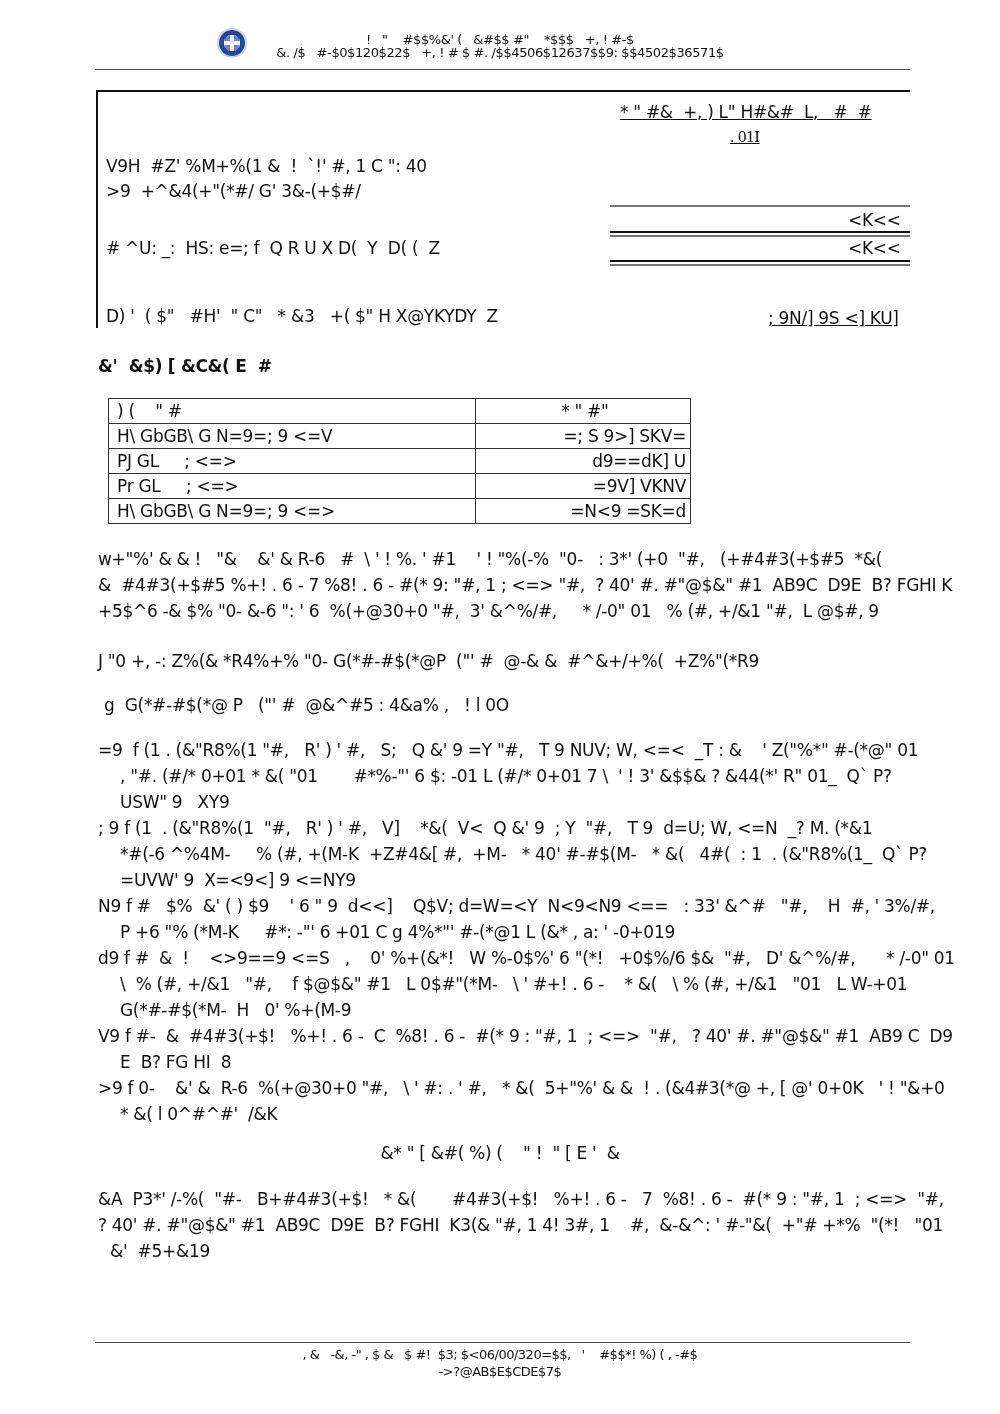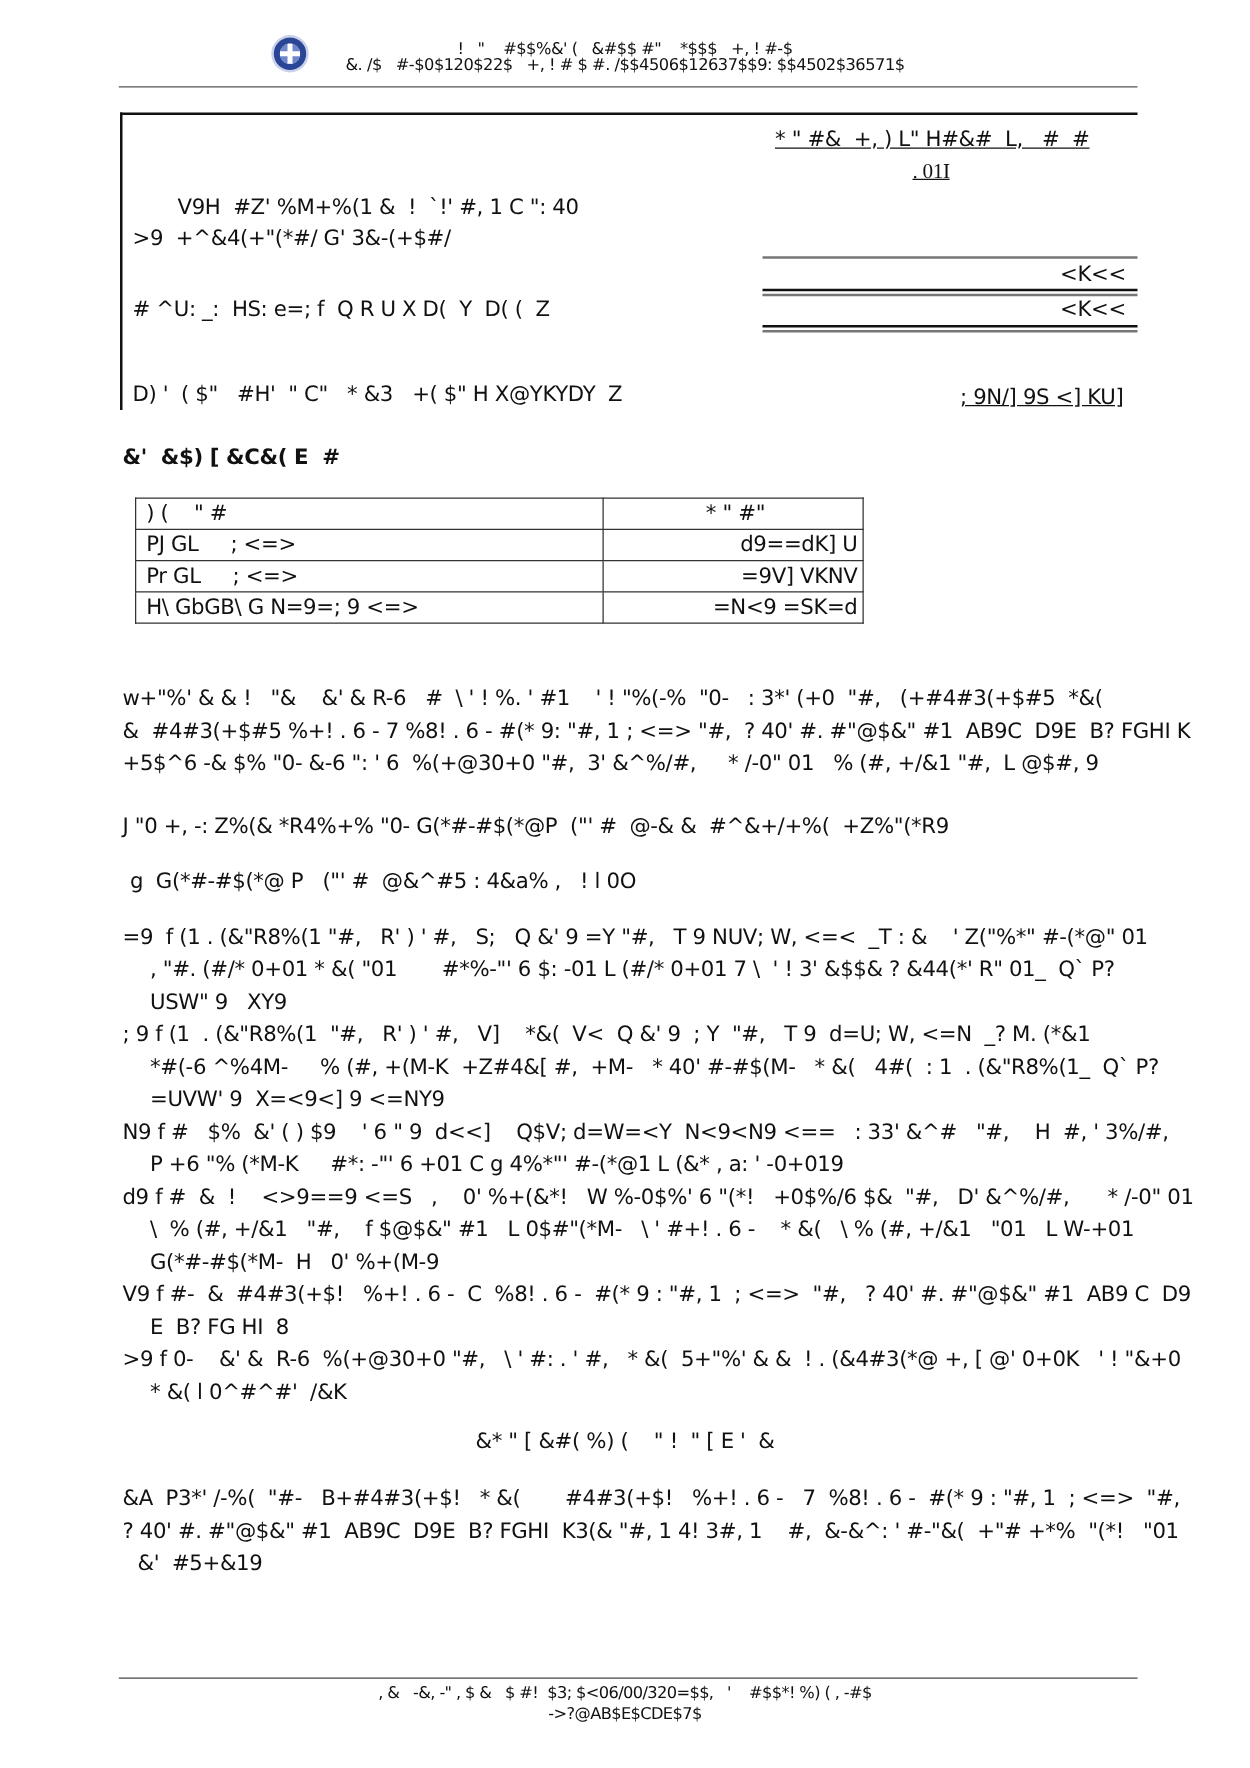--- a/index.html
+++ b/index.html
@@ -46,41 +46,45 @@
 <div class="hdr-line" style="top:32px;">!   "    #$$%&amp;' (   &amp;#$$ #"    *$$$   +, ! #-$</div>
 <div class="hdr-line" style="top:45px;">&amp;. /$   #-$0$120$22$   +, ! # $ #. /$$4506$12637$$9: $$4502$36571$</div>
 <div class="rule" style="top:69px; border-top:1px solid #555;"></div>
 
 <div class="box-top"></div>
 <div class="box-left"></div>
 
 <div class="t ul" style="left:620px; top:102px;">* " #&amp;  +, ) L" H#&amp;#  L,   #  #</div>
 <div class="t ul" style="left:730px; top:127px;font-family:Liberation Serif, serif;">. 01I</div>
 
-<div class="t" style="left:106px; top:156px;margin-left:36px;">V9H  #Z' %M+%(1 &amp;  !  `!' #, 1 C ": 40</div>
+<div class="t" style="left:106px; top:156px;">V9H  #Z' %M+%(1 &amp;  !  `!' #, 1 C ": 40</div>
 <div class="t" style="left:106px; top:181px;">&gt;9  +^&amp;4(+"(*#/ G' 3&amp;-(+$#/</div>
 
 <div class="right-rule single" style="top:205px;"></div>
 <div class="t" style="left:848px; top:210px;">&lt;K&lt;&lt;</div>
 <div class="right-rule double" style="top:231px;"></div>
 
 <div class="t" style="left:106px; top:238px;text-align:center;"># ^U: _:  HS: e=; f  Q R U X D(  Y  D( (  Z</div>
 <div class="t" style="left:848px; top:238px;">&lt;K&lt;&lt;</div>
 <div class="right-rule double" style="top:260px;"></div>
 
 <div class="t" style="left:106px; top:306px;">D) '  ( $"   #H'  " C"   * &amp;3   +( $" H X@YKYDY  Z</div>
 <div class="t ul" style="left:768px; top:308px;">; 9N/] 9S &lt;] KU]</div>
 
 <div class="t" style="left:98px; top:356px;font-weight:bold;">&amp;'  &amp;$) [ &amp;C&amp;( E  #</div>
 
 <table class="data">
   <tbody>
       <tr>
     <th class="l">) (    " #</th>
     <th class="c">* " #"</th>
+  </tr>
+  <tr>
+    <td>H\ GbGB\ G N=9=; 9 &lt;=V</td>
+    <td class="r">=; S 9&gt;] SKV=</td>
   </tr>
   <tr>
     <td>PJ GL     ; &lt;=&gt;</td>
     <td class="r">d9==dK] U</td>
   </tr>
   <tr>
     <td>Pr GL     ; &lt;=&gt;</td>
     <td class="r">=9V] VKNV</td>
   </tr>
   <tr>

